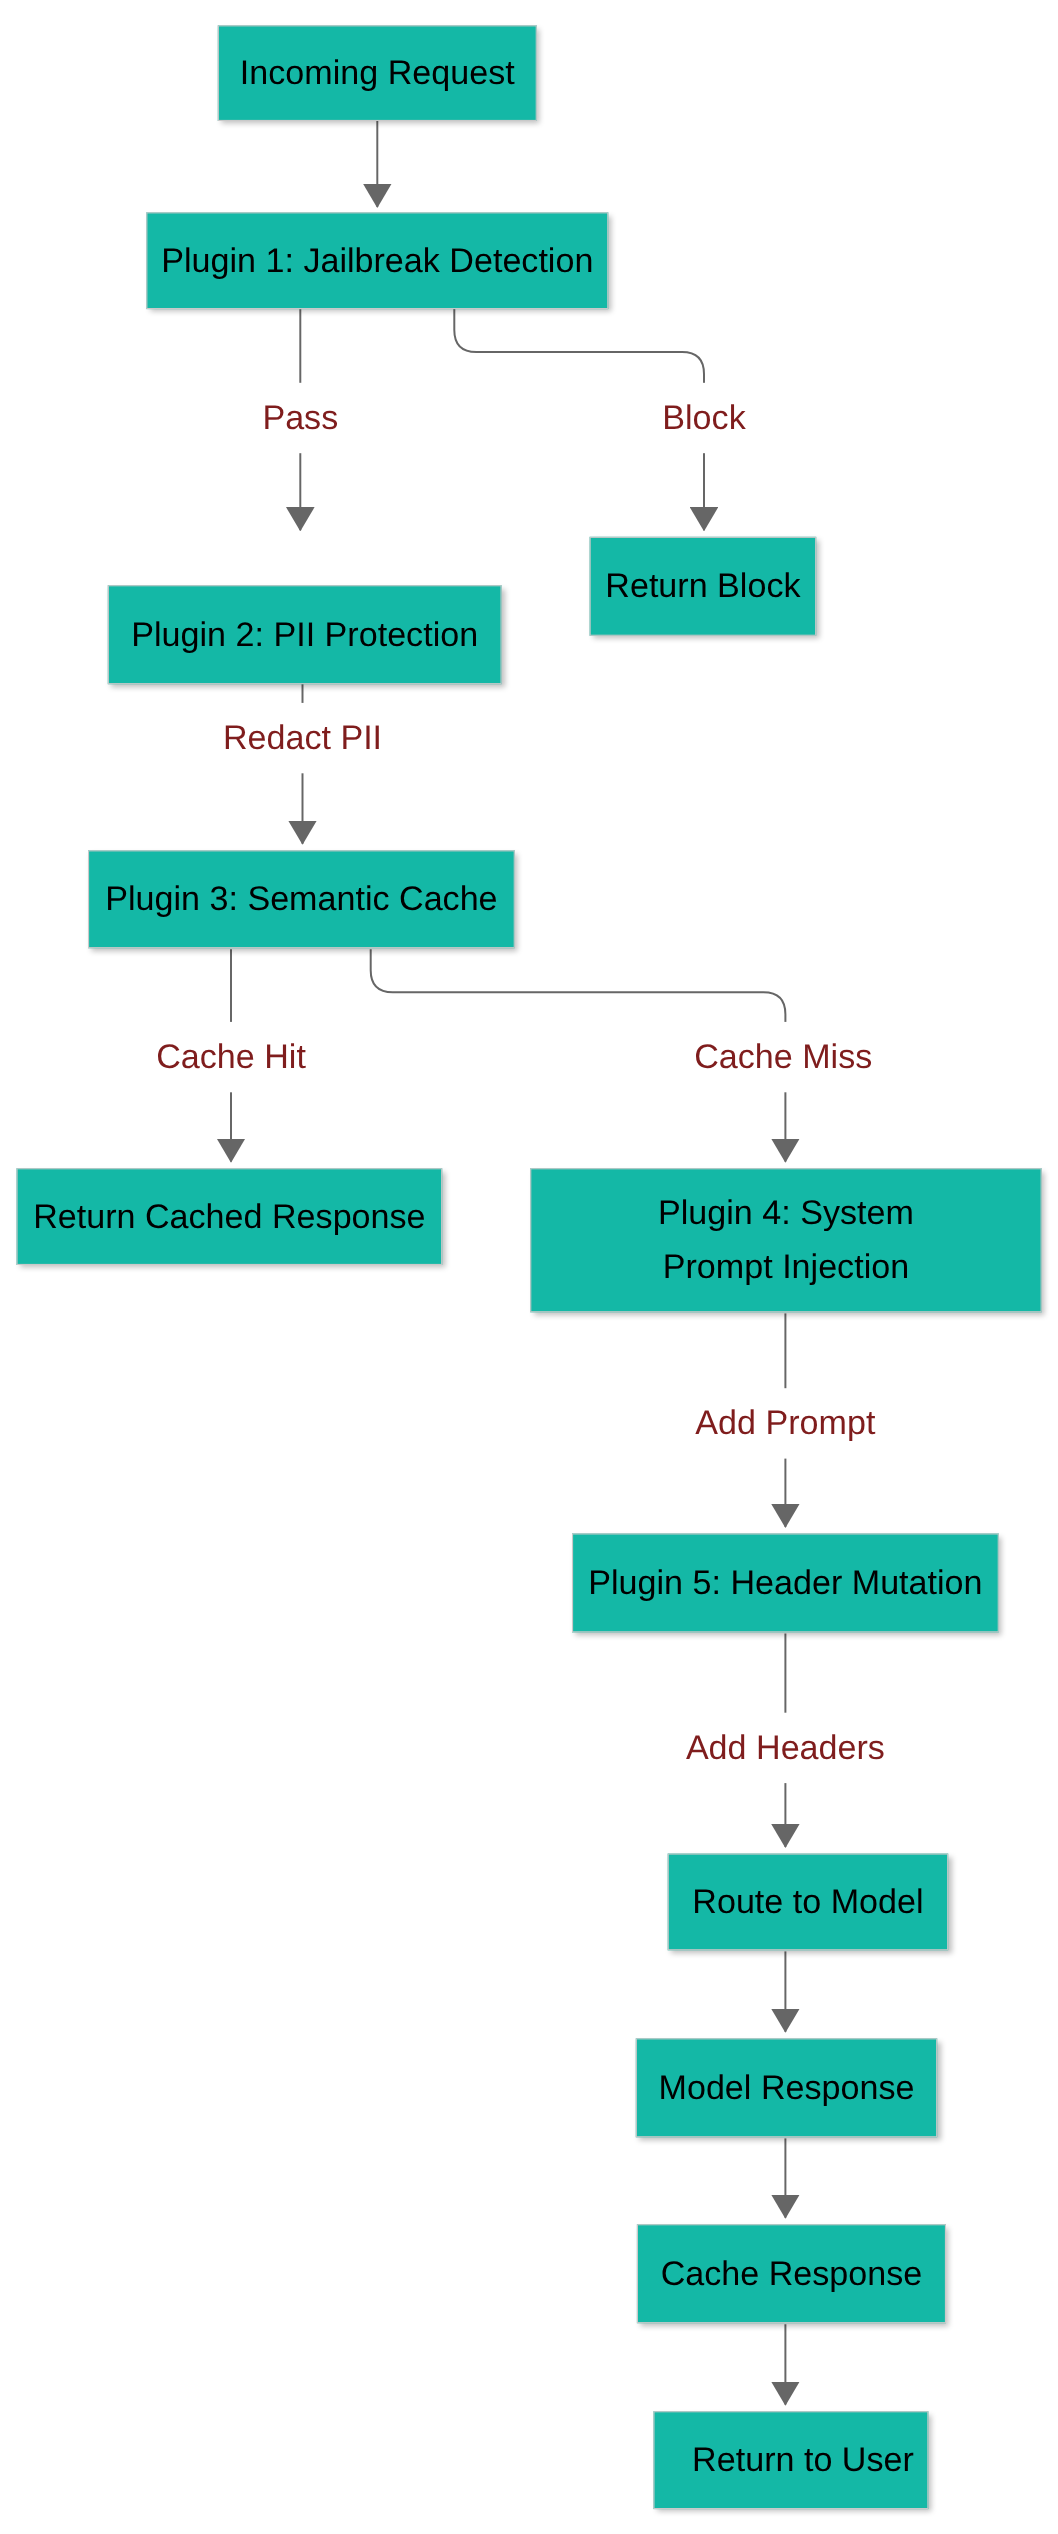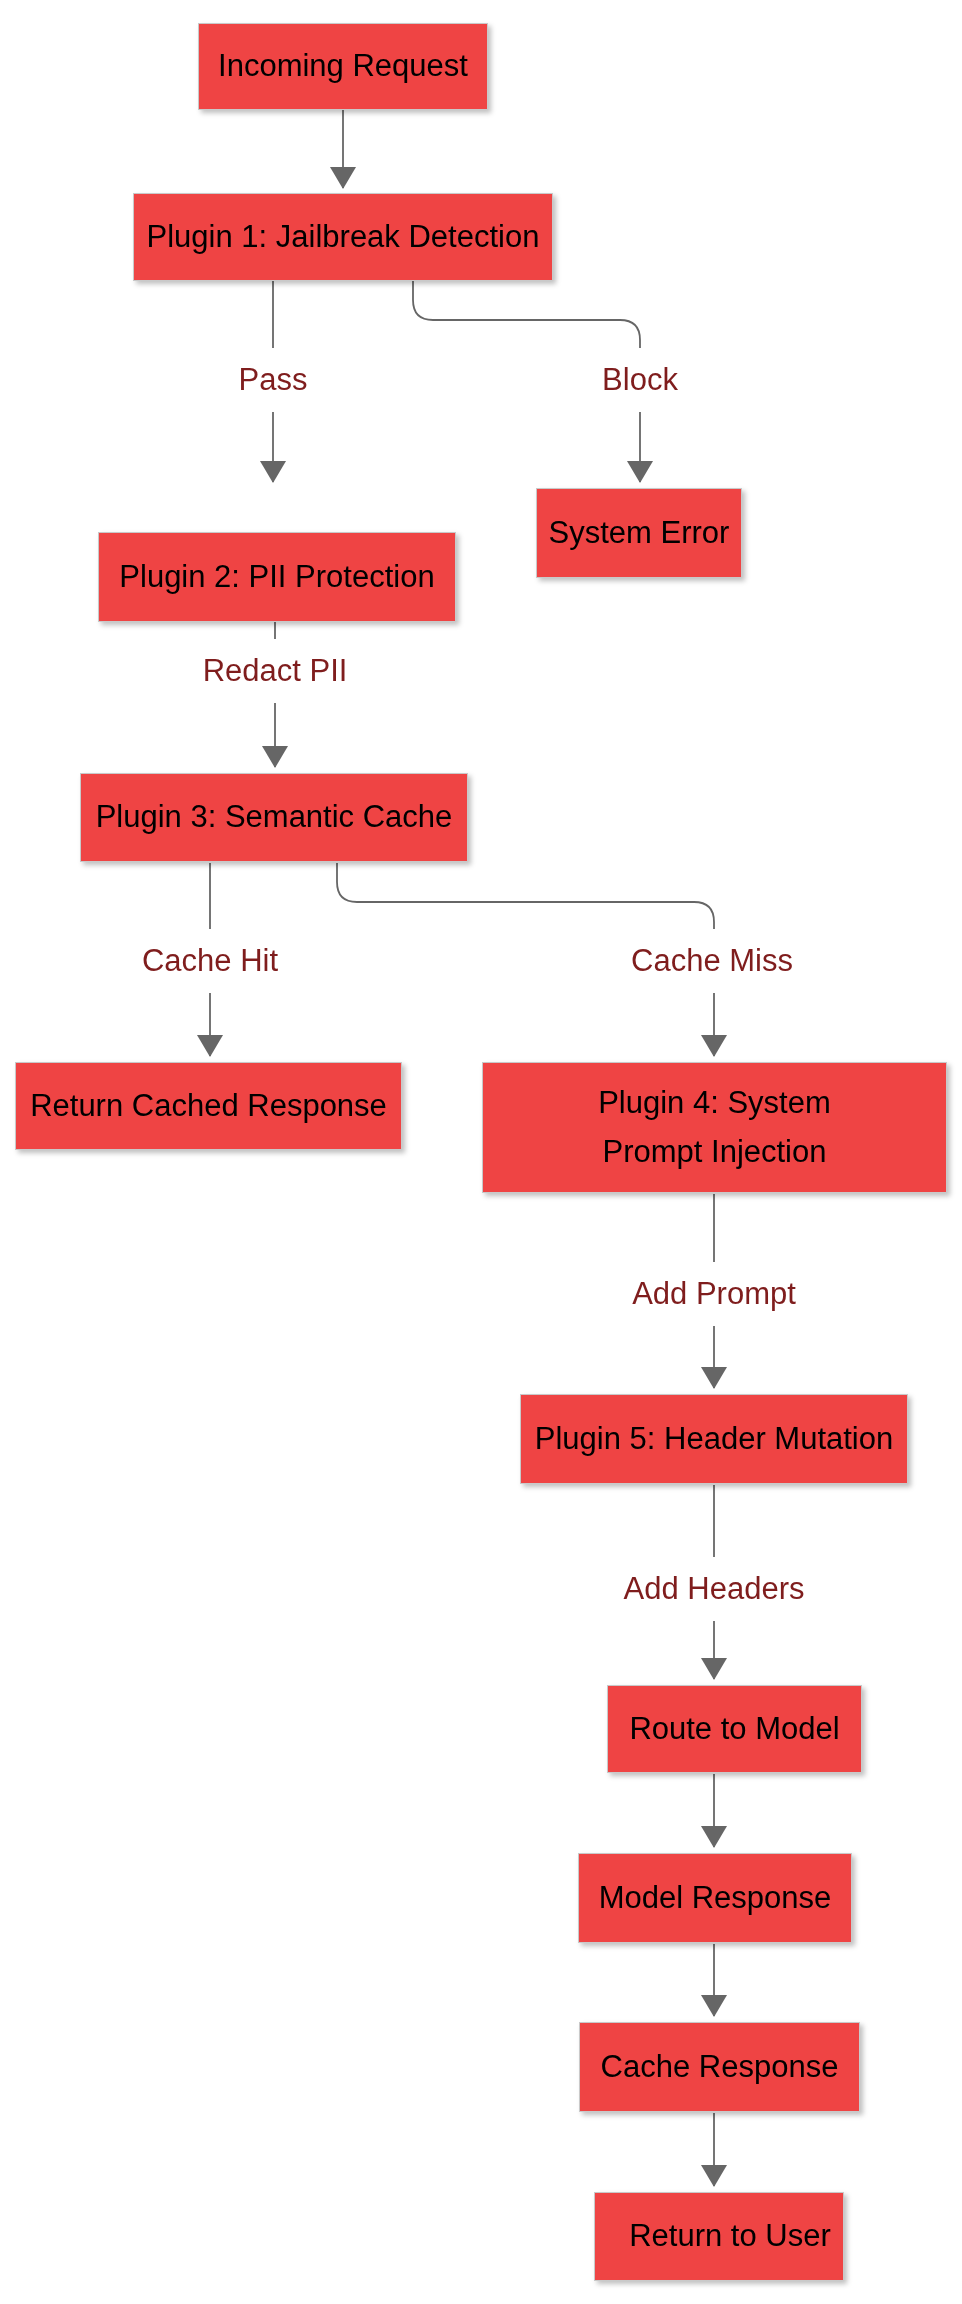--- a/index.html
+++ b/index.html
@@ -12,21 +12,21 @@
     overflow: hidden;
   }
   #edges {
     position: absolute;
     left: 0; top: 0;
     width: 962px; height: 2304px;
   }
   .node {
     position: absolute;
     box-sizing: border-box;
-    background: #ef4444;
+    background: #14b8a6;
     border: 1px solid #c9c9c9;
     box-shadow: 3px 3px 5px rgba(0,0,0,0.25);
     display: flex;
     align-items: center;
     justify-content: center;
     text-align: center;
     font-size: 31px;
     line-height: 1.55;
     color: #000000;
     padding: 0 6px;
@@ -74,21 +74,21 @@
   <div class="edge-label" style="left:712px; top:961px;">Cache Miss</div>
   <div class="edge-label" style="left:714px; top:1294px;">Add Prompt</div>
   <div class="edge-label" style="left:714px; top:1589px;">Add Headers</div>
 
   <div class="node" style="left:198px; top:23px; width:290px; height:87px;">Incoming Request</div>
 
   <div class="node" style="left:133px; top:193px; width:420px; height:88px;">Plugin 1: Jailbreak Detection</div>
 
   <div class="node" style="left:98px; top:488px; width:358px; height:90px;margin-top:44px;">Plugin 2: PII Protection</div>
 
-  <div class="node" style="left:536px; top:488px; width:206px; height:90px;">System Error</div>
+  <div class="node" style="left:536px; top:488px; width:206px; height:90px;">Return Block</div>
 
   <div class="node" style="left:80px; top:773px; width:388px; height:89px;">Plugin 3: Semantic Cache</div>
 
   <div class="node" style="left:15px; top:1062px; width:387px; height:88px;text-align:center;">Return Cached Response</div>
 
   <div class="node" style="left:482px; top:1062px; width:465px; height:131px; padding:0 61px;">Plugin 4: System Prompt Injection</div>
 
   <div class="node" style="left:520px; top:1394px; width:388px; height:90px;">Plugin 5: Header Mutation</div>
 
   <div class="node" style="left:587px; top:1685px; width:255px; height:88px;margin-left:20px;">Route to Model</div>

